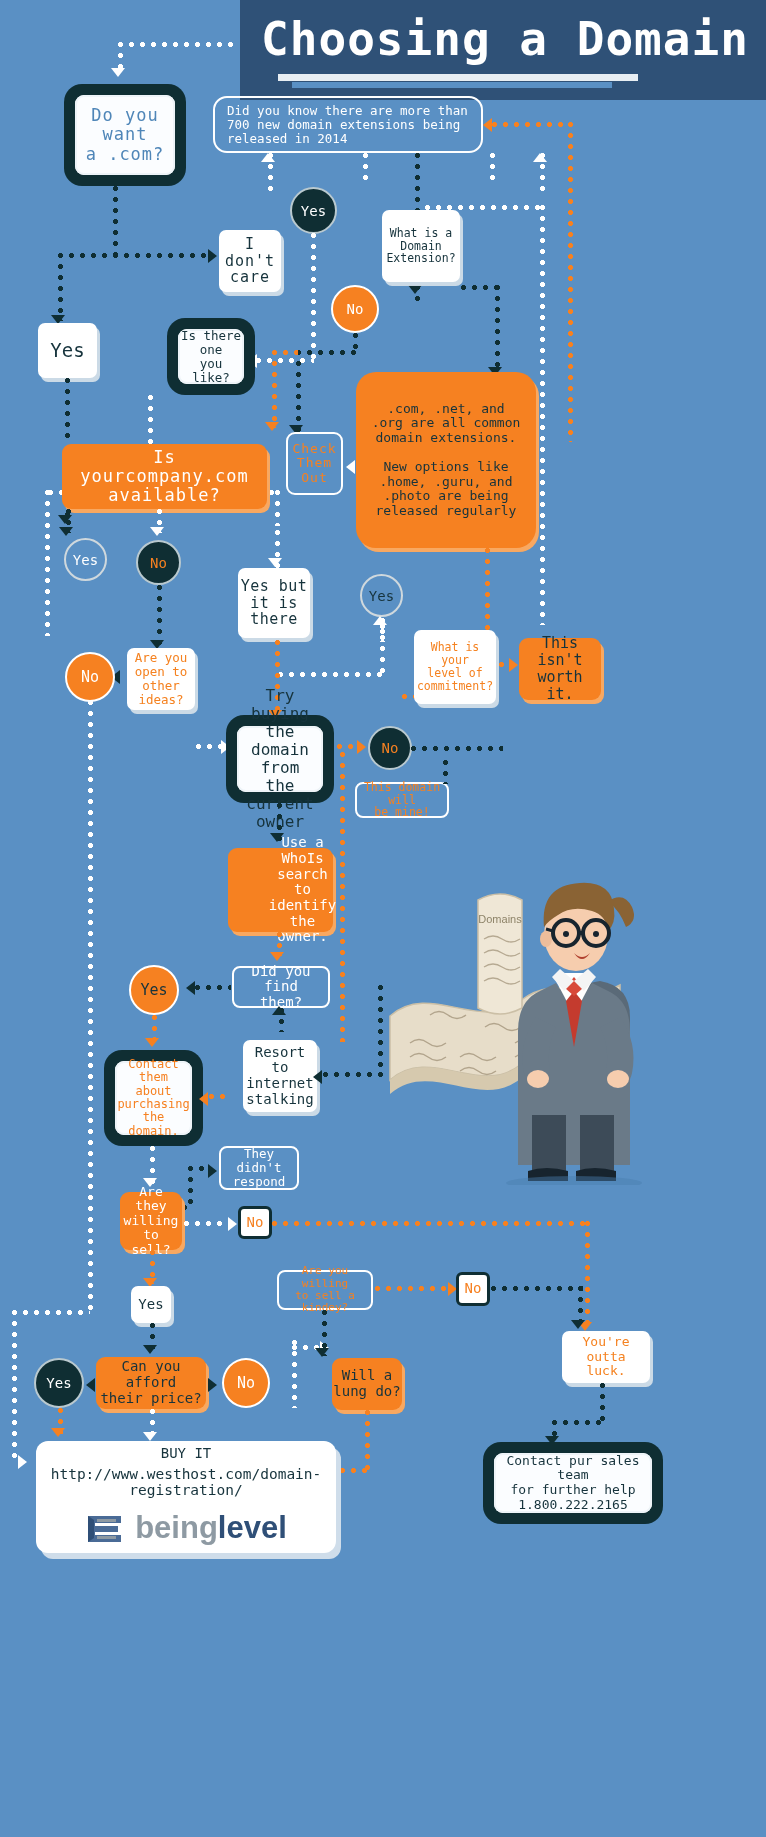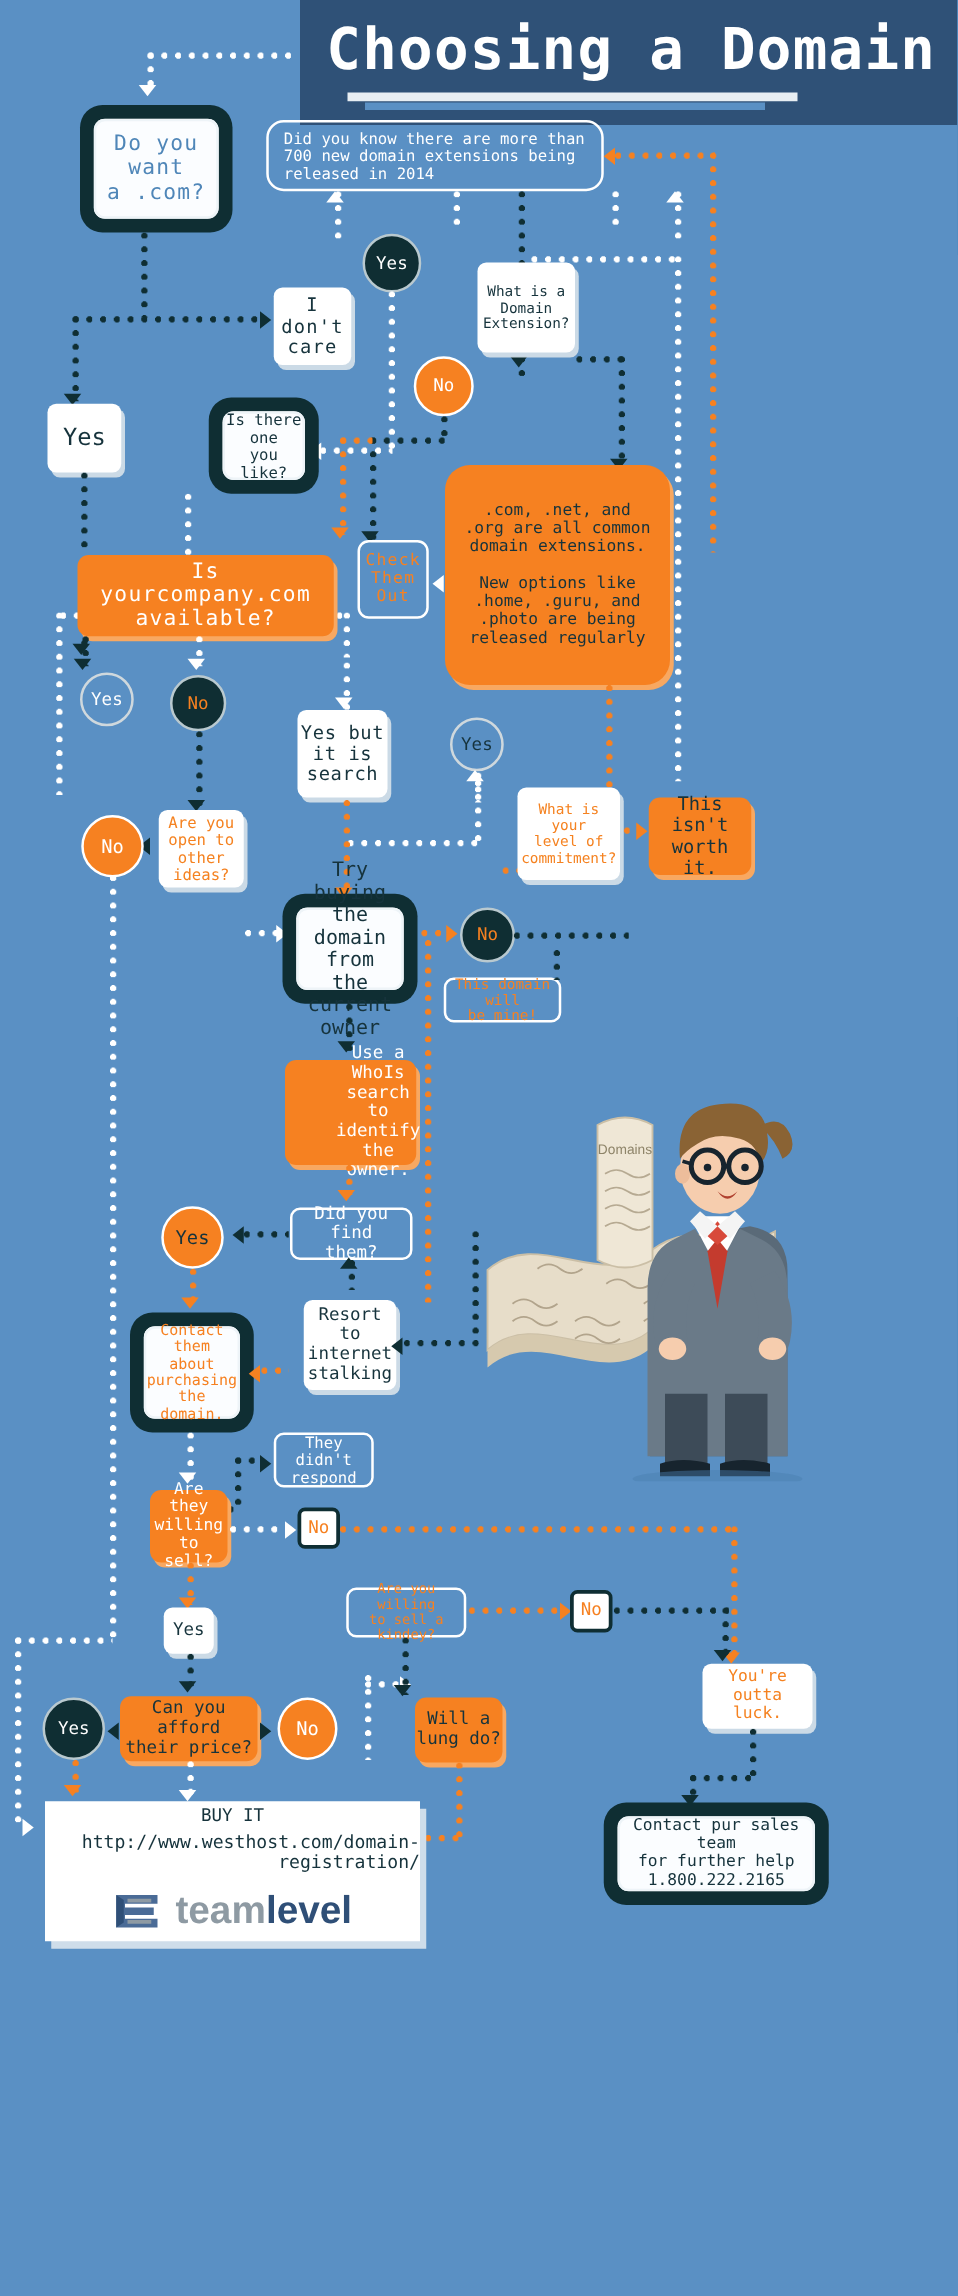--- a/index.html
+++ b/index.html
@@ -188,21 +188,21 @@
   <div class="dv dot-w-v" style="left:157px;top:509px;height:24px;"></div>
   <div class="arw a-dn-w" style="left:150px;top:527px;"></div>
 
   <div class="circ c-hollow" style="left:64px;top:538px;width:43px;height:43px;font-size:14px;">Yes</div>
   <div class="circ c-dark-or" style="left:136px;top:540px;width:45px;height:45px;font-size:14px;">No</div>
 
   <div class="dv dot-w-v" style="left:275px;top:530px;height:38px;"></div>
   <div class="arw a-dn-w" style="left:268px;top:558px;"></div>
   <div class="node n-white" style="left: 238px; top: 568px; width: 72px; height: 70px; font-size: 15px; letter-spacing: 0.5px; white-space: pre-line;">Yes but
 it is
-search</div>
+there</div>
 
   <div class="circ c-hollow-dk" style="left:360px;top:574px;width:43px;height:43px;font-size:14px;">Yes</div>
 
   <div class="dh dot-o-h" style="left:402px;top:694px;width:88px;"></div>
   <div class="dv dot-o-v" style="left:485px;top:548px;height:150px;"></div>
 
   <div class="dv dot-w-v" style="left:380px;top:618px;height:24px;"></div>
   <div class="arw a-up-w" style="left:373px;top:616px;"></div>
   <div class="dv dot-w-v" style="left:380px;top:624px;height:50px;"></div>
   <div class="dh dot-w-h" style="left:278px;top:672px;width:105px;"></div>
@@ -360,32 +360,32 @@
 
   <div class="dv dot-o-v" style="left:365px;top:1410px;height:60px;"></div>
   <div class="dh dot-o-h" style="left:318px;top:1468px;width:50px;"></div>
   <div class="arw a-lf-o" style="left:309px;top:1464px;"></div>
 
   <div class="dv dot-d-v" style="left:600px;top:1383px;height:40px;"></div>
   <div class="dh dot-d-h" style="left:552px;top:1420px;width:52px;"></div>
   <div class="dv dot-d-v" style="left:552px;top:1420px;height:22px;"></div>
   <div class="arw a-dn-d" style="left:545px;top:1436px;"></div>
 
-  <div class="node" style="left:36px;top:1441px;width:300px;height:112px;background:#ffffff;border-radius:0;
-       box-shadow:5px 6px 0 rgba(214,226,236,0.95);flex-direction:column;gap:4px;text-align:right;">
+  <div class="node" style="left:36px;top:1441px;width:300px;height:112px;background:#ffffff;border-radius:12px;
+       box-shadow:5px 6px 0 rgba(214,226,236,0.95);flex-direction:column;gap:4px;">
     <div style="font-size:14px;color:#16333c;">BUY IT</div>
     <div style="font-size:14.5px;color:#16333c;">http://www.westhost.com/domain-registration/</div>
     <div style="display:flex;align-items:center;gap:8px;margin-top:7px;">
       <svg width="42" height="38" viewBox="0 0 42 38">
         <polygon points="3,6 36,6 36,13 10,13 10,16 33,16 33,22 10,22 10,25 36,25 36,32 3,32" fill="#4a6b96"></polygon>
         <polygon points="3,6 3,32 9,28 9,10" fill="#2f4f77"></polygon>
         <polygon points="12,9 31,9 31,12 12,12" fill="#8e9aa3"></polygon>
         <polygon points="12,26 31,26 31,29 12,29" fill="#8e9aa3"></polygon>
       </svg>
-      <span class="wh-logo-text"><span class="wh-west">team</span><span class="wh-host">level</span></span>
+      <span class="wh-logo-text"><span class="wh-west">being</span><span class="wh-host">level</span></span>
     </div>
   </div>
 
   <div class="node n-darkframe" style="left:483px;top:1442px;width:180px;height:82px;">
     <div class="inner" style="font-size:13px;color:#16333c;white-space:pre-line;">Contact pur sales team
 for further help
 1.800.222.2165</div>
   </div>
 
   <div id="mascot">

